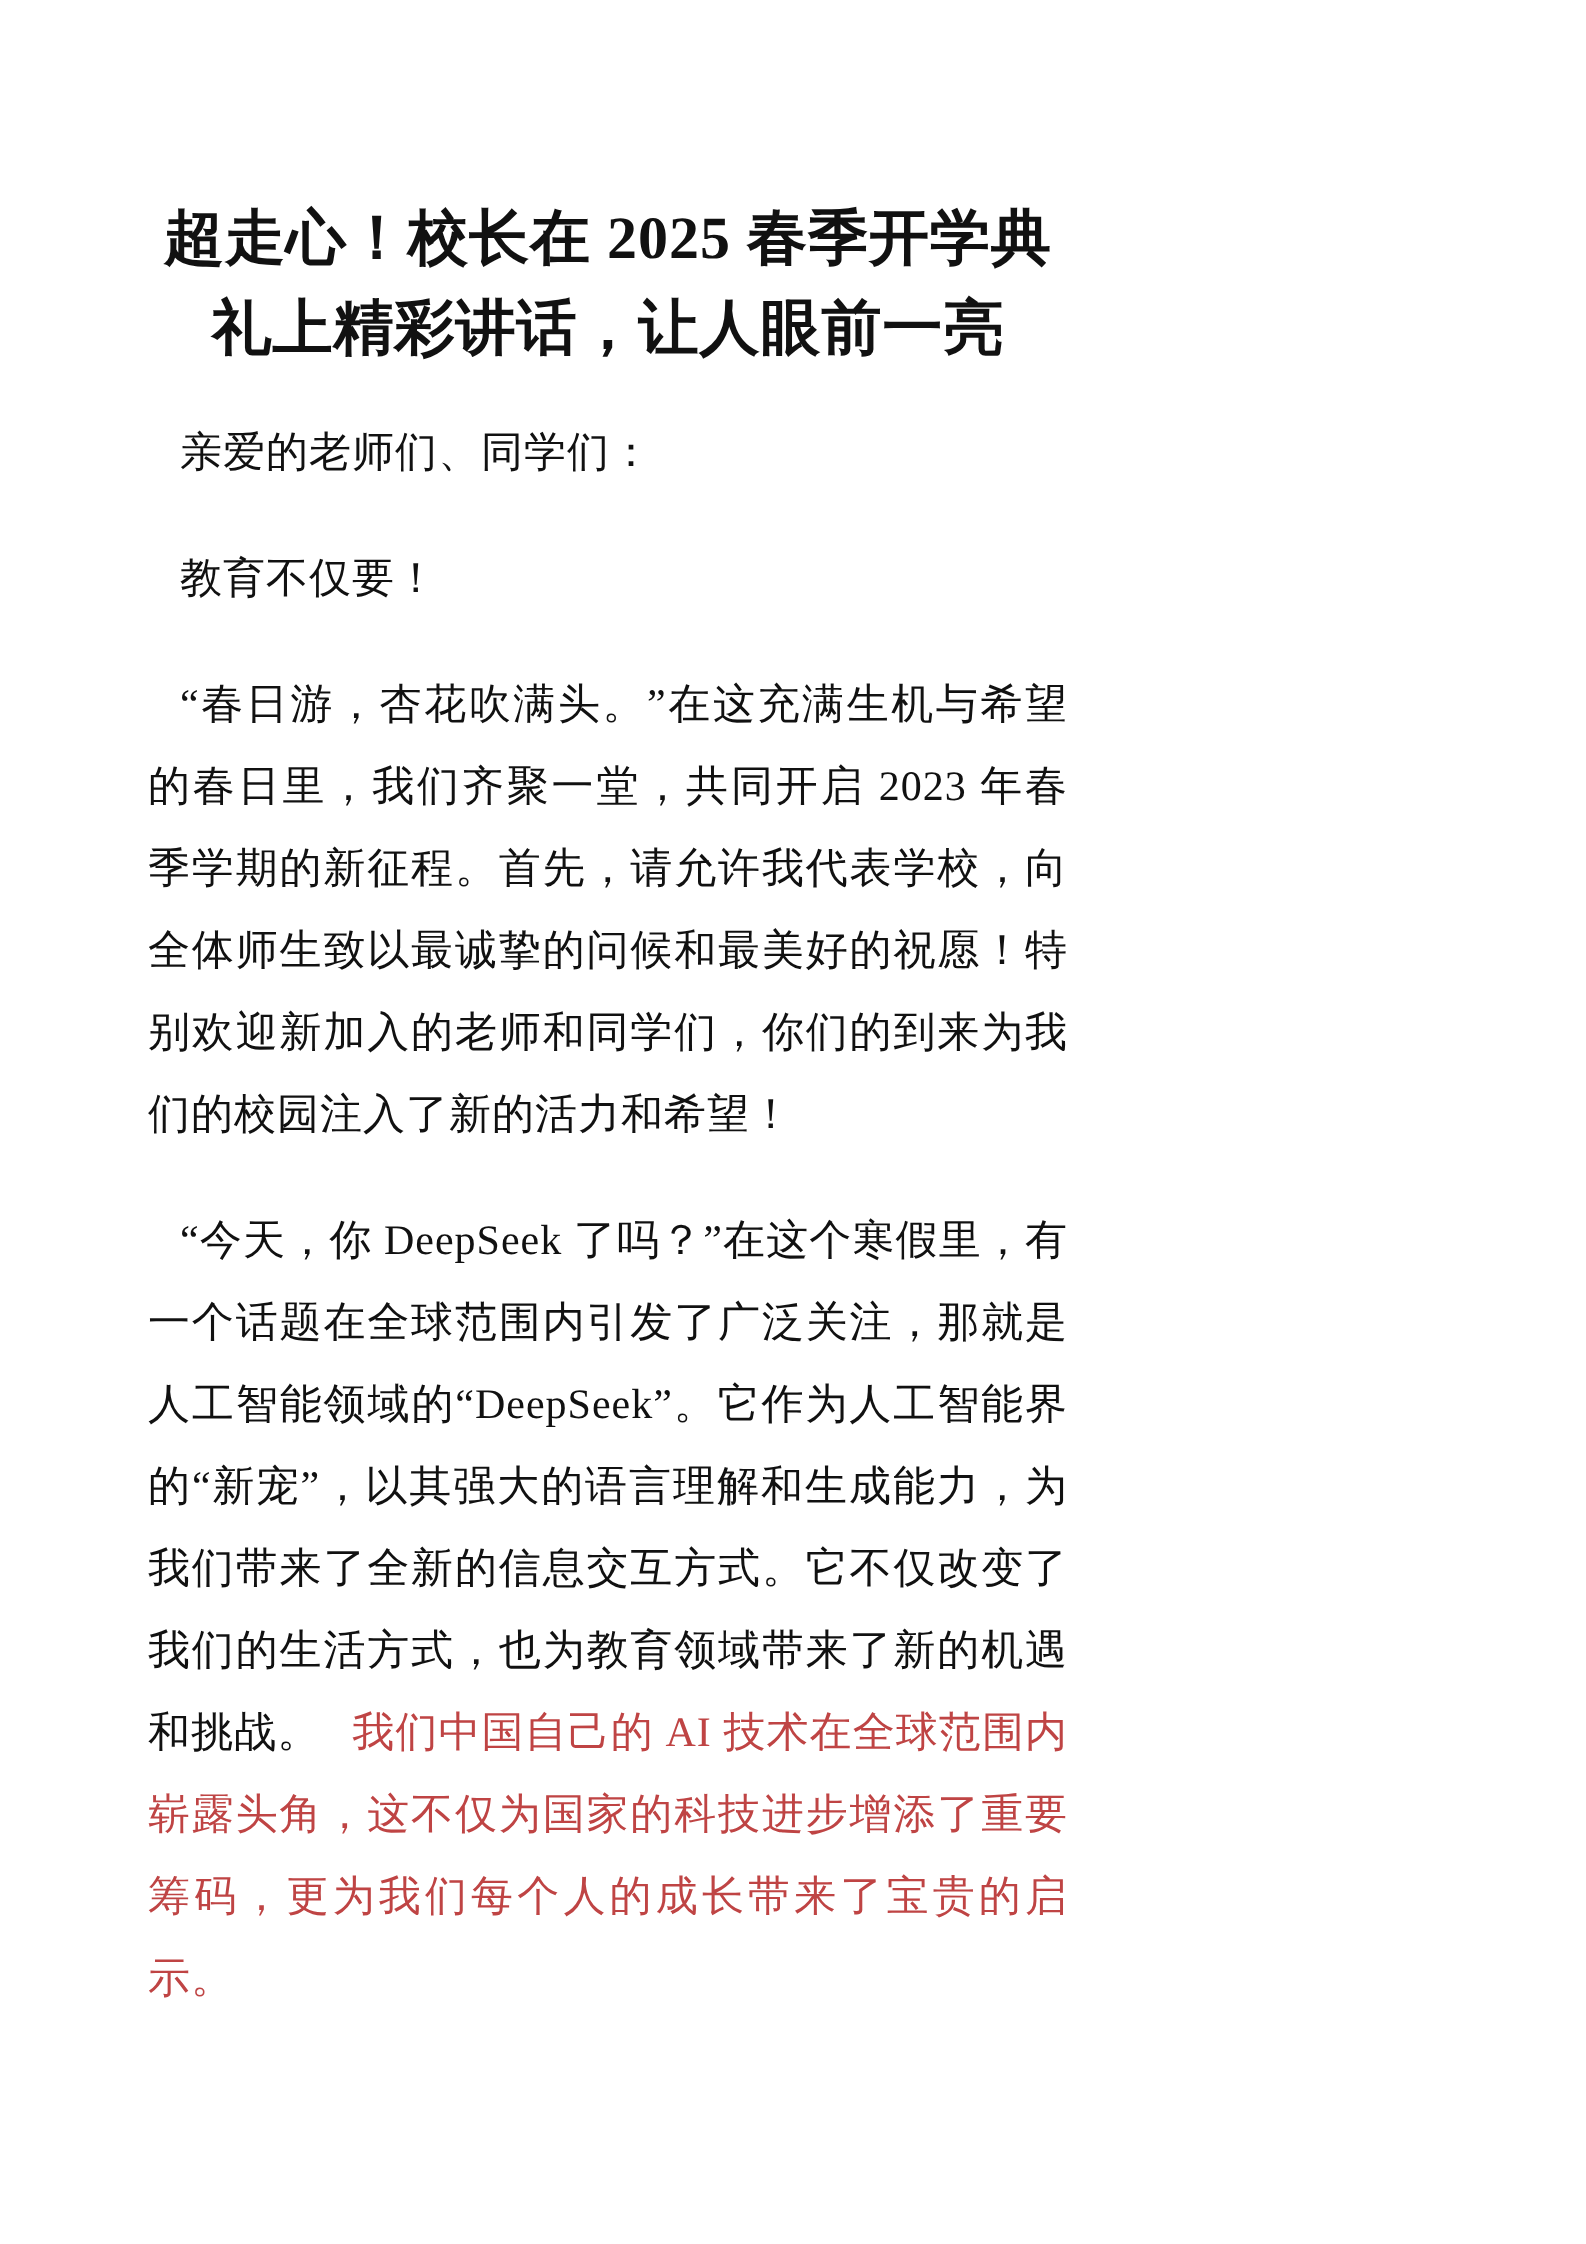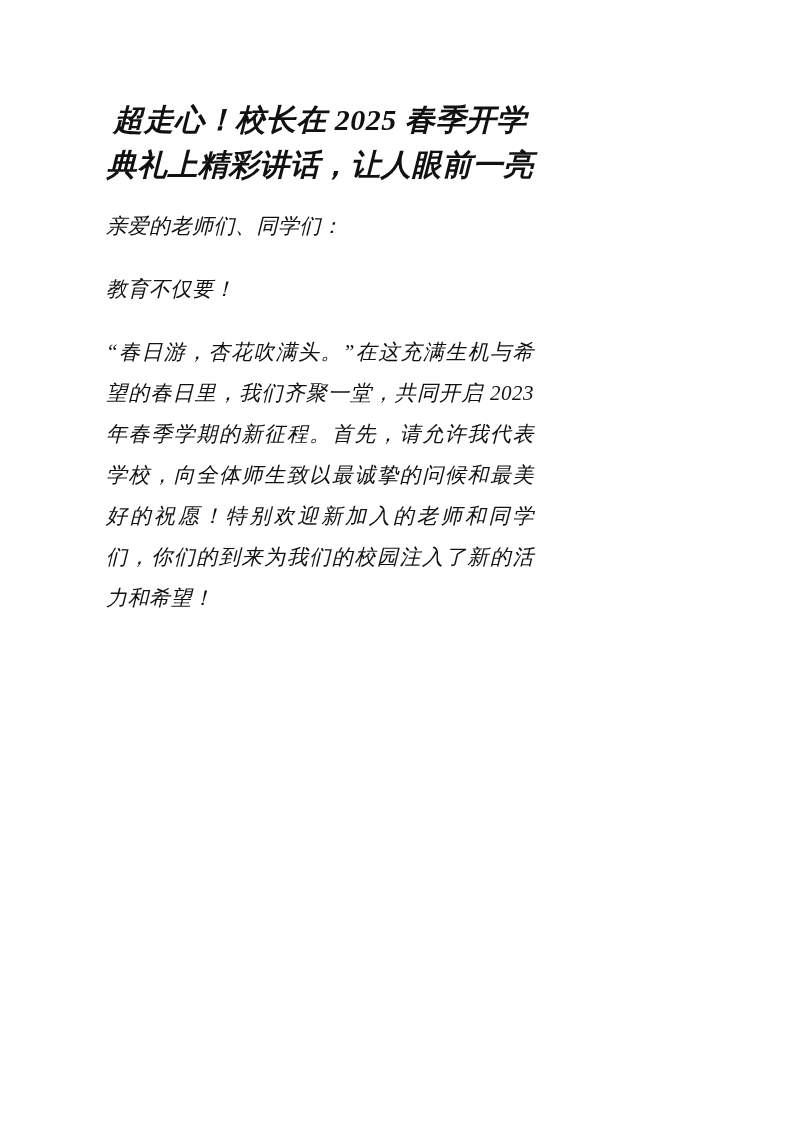--- a/index.html
+++ b/index.html
@@ -10,53 +10,53 @@
   * { margin: 0; padding: 0; box-sizing: border-box; }
   html, body {
     width: 793px;
     background: var(--page-bg);
     font-family: "Liberation Serif", "DejaVu Serif", serif;
   }
   .page {
     width: 651px;
     height: 1122px;
     background: var(--page-bg);
-    padding: 97px 117px 0 106px;
+    padding: 97px 117px 0 74px;
     overflow: hidden;
     color: var(--text-color);
-    font-style: italic;
   }
   .title {
     font-size: 30px;
     font-weight: 700;
     line-height: 45px;
     text-align: center;
     letter-spacing: 0.5px;
     margin: 0 0 19px 0;
     color: var(--text-color);
   }
   .para {
     font-size: 21px;
     line-height: 41px;
     text-align: justify;
     text-justify: inter-ideograph;
     margin: 0 0 22px 0;
     letter-spacing: 0.5px;
   }
-  .run { color: var(--text-color); }
+  .run { color: var(--text-color); margin-left: 16px; }
   .run.red { color: var(--accent-red); }
 </style>
 </head>
 <body>
 
 <div class="page">
 
   <h1 class="title">超走心！校长在 2025 春季开学典礼上精彩讲话，让人眼前一亮</h1>
 
   <p class="para"><span class="run">亲爱的老师们、同学们：</span></p>
 
   <p class="para"><span class="run">教育不仅要！</span></p>
 
   <p class="para"><span class="run">“春日游，杏花吹满头。”在这充满生机与希望的春日里，我们齐聚一堂，共同开启 2023 年春季学期的新征程。首先，请允许我代表学校，向全体师生致以最诚挚的问候和最美好的祝愿！特别欢迎新加入的老师和同学们，你们的到来为我们的校园注入了新的活力和希望！</span></p>
 
+  <p class="para"><span class="run">“今天，你 DeepSeek 了吗？”在这个寒假里，有一个话题在全球范围内引发了广泛关注，那就是人工智能领域的“DeepSeek”。它作为人工智能界的“新宠”，以其强大的语言理解和生成能力，为我们带来了全新的信息交互方式。它不仅改变了我们的生活方式，也为教育领域带来了新的机遇和挑战。</span><span class="run red">我们中国自己的 AI 技术在全球范围内崭露头角，这不仅为国家的科技进步增添了重要筹码，更为我们每个人的成长带来了宝贵的启示。</span></p>
 
 
 </div>
 
 </body></html>

